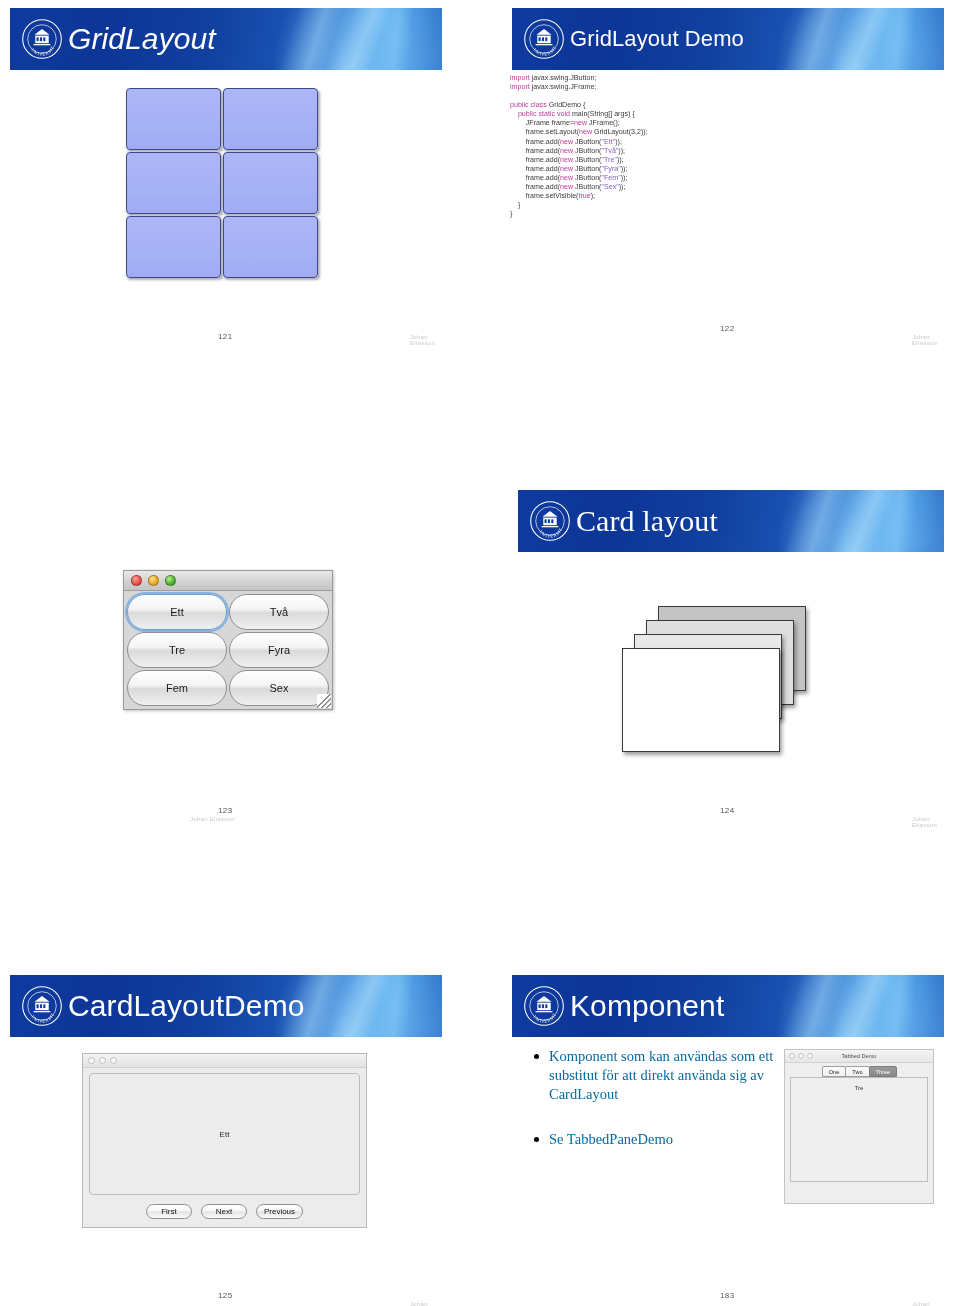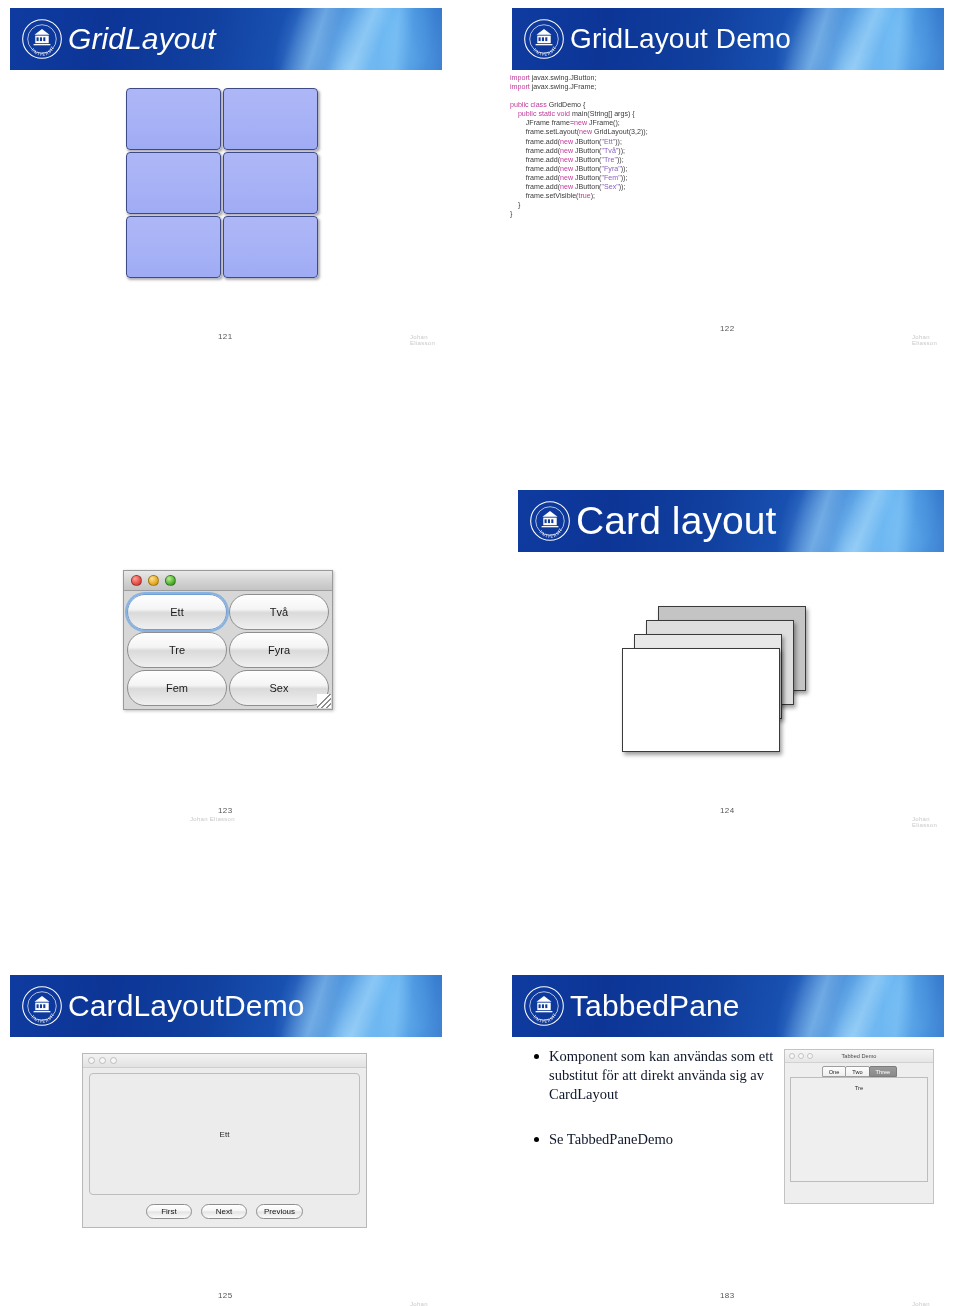--- a/index.html
+++ b/index.html
@@ -192,21 +192,21 @@
   .bullets { position: absolute; }
   .bullet-item {
     display: flex; align-items: flex-start;
     margin-bottom: 13px;
   }
   .bullet-dot {
     width: 5px; height: 5px; border-radius: 50%;
     background: #000; margin-top: 7px; margin-right: 10px; flex: 0 0 auto;
   }
   .bullet-text {
-    font-size: 14.5px; line-height: 19px; color: #0f172a;
+    font-size: 14.5px; line-height: 19px; color: #0369a1;
     font-family: "Liberation Serif", serif;
   }
 
   
   .tab-win {
     position: absolute;
     background: #eeeeee;
     border: 1px solid #c3c3c3;
   }
   .tab-titlebar {
@@ -308,21 +308,21 @@
           <path id="arcTop122" d="M 50 10 m -31 0 a 31 31 0 0 1 62 0" fill="none"></path>
           <path id="arcBot122" d="M 22 72 a 31 31 0 0 0 56 0" fill="none"></path>
           <text fill="#ffffff" font-size="11" font-family="DejaVu Serif, serif" letter-spacing="1.6">
             <textPath href="#arcTop122" startOffset="22%">UMEÅ</textPath>
           </text>
           <text fill="#ffffff" font-size="9.5" font-family="DejaVu Serif, serif" letter-spacing="1.3">
             <textPath href="#arcBot122" startOffset="6%">UNIVERSITET</textPath>
           </text>
         </svg>
       </div>
-      <div class="banner-title" style="font-size:28px;">GridLayout Demo</div>
+      <div class="banner-title" style="font-size:22px;">GridLayout Demo</div>
     </div>
 
     <div class="codeblock" id="code-122" style="left:-2px; top:66px;"><div style="min-height: 9px;"><span class="k">import</span><span> javax.swing.JButton;</span></div><div style="min-height: 9px;"><span class="k">import</span><span> javax.swing.JFrame;</span></div><div style="min-height: 9px;"><span></span></div><div style="min-height: 9px;"><span class="k">public</span><span> </span><span class="k">class</span><span> GridDemo {</span></div><div style="min-height: 9px;"><span>    </span><span class="k">public</span><span> </span><span class="k">static</span><span> </span><span class="k">void</span><span> main(String[] args) {</span></div><div style="min-height: 9px;"><span>        JFrame frame=</span><span class="k">new</span><span> JFrame();</span></div><div style="min-height: 9px;"><span>        frame.setLayout(</span><span class="k">new</span><span> GridLayout(3,2));</span></div><div style="min-height: 9px;"><span>        frame.add(</span><span class="k">new</span><span> JButton(</span><span class="st">"Ett"</span><span>));</span></div><div style="min-height: 9px;"><span>        frame.add(</span><span class="k">new</span><span> JButton(</span><span class="st">"Två"</span><span>));</span></div><div style="min-height: 9px;"><span>        frame.add(</span><span class="k">new</span><span> JButton(</span><span class="st">"Tre"</span><span>));</span></div><div style="min-height: 9px;"><span>        frame.add(</span><span class="k">new</span><span> JButton(</span><span class="st">"Fyra"</span><span>));</span></div><div style="min-height: 9px;"><span>        frame.add(</span><span class="k">new</span><span> JButton(</span><span class="st">"Fem"</span><span>));</span></div><div style="min-height: 9px;"><span>        frame.add(</span><span class="k">new</span><span> JButton(</span><span class="st">"Sex"</span><span>));</span></div><div style="min-height: 9px;"><span>        frame.setVisible(</span><span class="k">true</span><span>);</span></div><div style="min-height: 9px;"><span>    }</span></div><div style="min-height: 9px;"><span>}</span></div></div>
 
     <div class="slide-number" style="left:208px; top:316px;">122</div>
     <div class="slide-author" style="left:400px; top:326px;">Johan Eliasson</div>
   </div>
 
   <div class="slide" style="left:10px; top:490px; width:432px; height:330px;">
 
@@ -363,21 +363,21 @@
           <path id="arcTop124" d="M 50 10 m -31 0 a 31 31 0 0 1 62 0" fill="none"></path>
           <path id="arcBot124" d="M 22 72 a 31 31 0 0 0 56 0" fill="none"></path>
           <text fill="#ffffff" font-size="11" font-family="DejaVu Serif, serif" letter-spacing="1.6">
             <textPath href="#arcTop124" startOffset="22%">UMEÅ</textPath>
           </text>
           <text fill="#ffffff" font-size="9.5" font-family="DejaVu Serif, serif" letter-spacing="1.3">
             <textPath href="#arcBot124" startOffset="6%">UNIVERSITET</textPath>
           </text>
         </svg>
       </div>
-      <div class="banner-title" style="font-size:39px;">Card layout</div>
+      <div class="banner-title" style="font-size:30px;font-family:Liberation Serif, serif;">Card layout</div>
     </div>
 
     <div class="cardstack" style="left:110px; top:82px;">
       <div class="card c1"></div>
       <div class="card c2"></div>
       <div class="card c3"></div>
       <div class="card c4"></div>
     </div>
 
     <div class="slide-number" style="left:208px; top:316px;">124</div>
@@ -446,21 +446,21 @@
           <path id="arcTop126" d="M 50 10 m -31 0 a 31 31 0 0 1 62 0" fill="none"></path>
           <path id="arcBot126" d="M 22 72 a 31 31 0 0 0 56 0" fill="none"></path>
           <text fill="#ffffff" font-size="11" font-family="DejaVu Serif, serif" letter-spacing="1.6">
             <textPath href="#arcTop126" startOffset="22%">UMEÅ</textPath>
           </text>
           <text fill="#ffffff" font-size="9.5" font-family="DejaVu Serif, serif" letter-spacing="1.3">
             <textPath href="#arcBot126" startOffset="6%">UNIVERSITET</textPath>
           </text>
         </svg>
       </div>
-      <div class="banner-title" style="font-size:30px;">TabbedPane</div>
+      <div class="banner-title" style="font-size:30px;">Komponent</div>
     </div>
 
     <div class="bullets" style="left:22px; top:72px; width:260px;">
       <div class="bullet-item">
         <span class="bullet-dot"></span>
         <span class="bullet-text">Komponent som kan användas som ett substitut för att direkt använda sig av CardLayout</span>
       </div>
       <div class="bullet-item" style="margin-top:26px;">
         <span class="bullet-dot"></span>
         <span class="bullet-text">Se TabbedPaneDemo</span>

